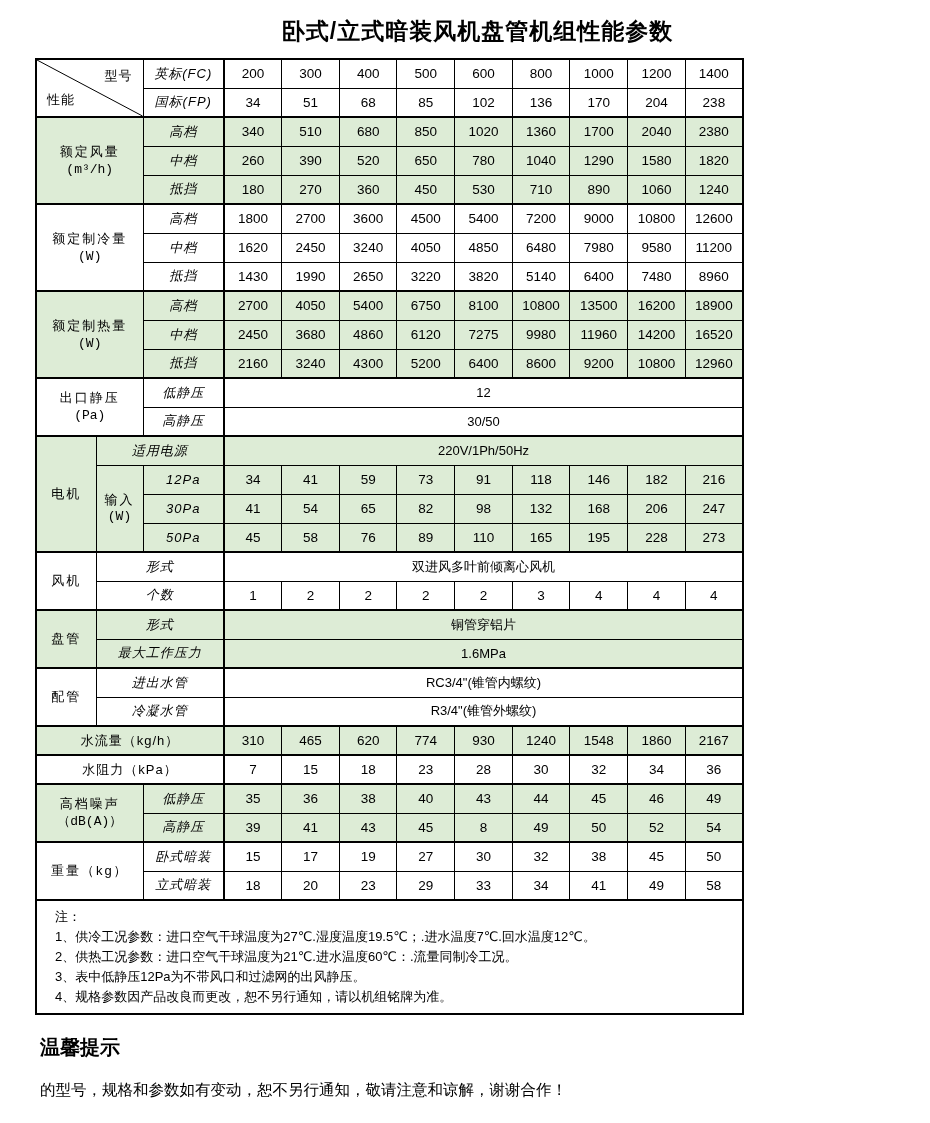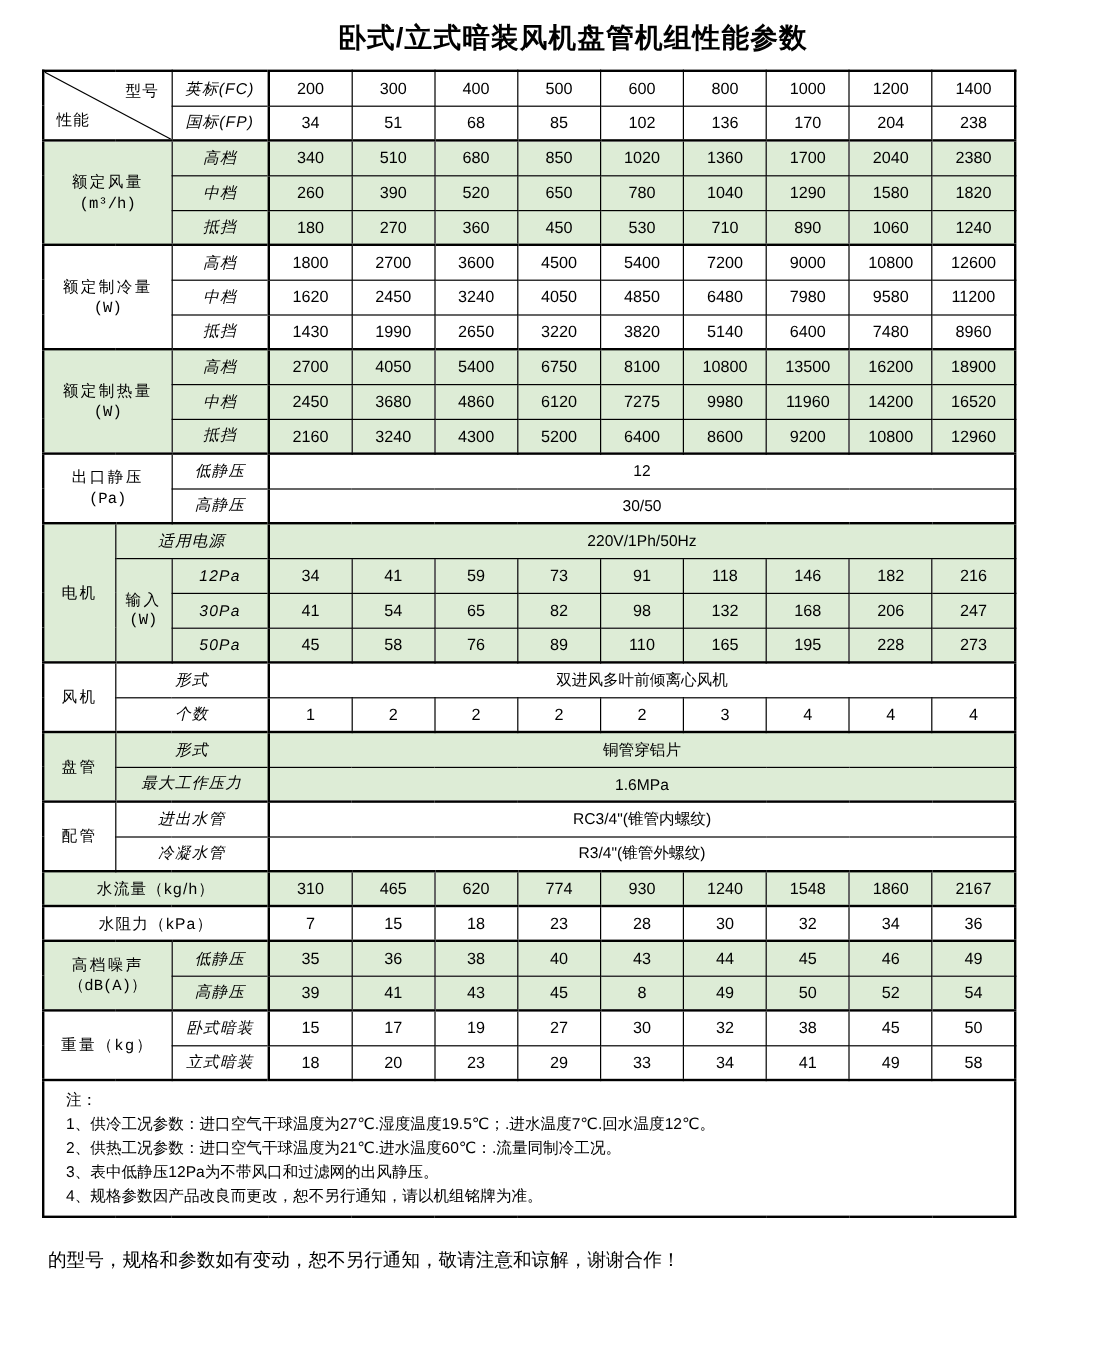--- a/index.html
+++ b/index.html
@@ -13,21 +13,21 @@
     position: relative;
     overflow: hidden;
   }
   .page-title {
     position: absolute; top: 16px; left: 0; width: 100%;
     text-align: center;
     font-size: 23px; font-weight: bold; letter-spacing: 1px; padding-left: 25px;
   }
   table.spec {
     position: absolute; left: 35px; top: 58px;
-    width: 812px;
+    width: 709px;
     border-collapse: collapse;
     table-layout: fixed;
     border: 2px solid var(--border);
   }
   td {
     border: 1px solid var(--border);
     height: 29px;
     text-align: center;
     vertical-align: middle;
     padding: 0 2px;
@@ -411,14 +411,15 @@
       <div>1、供冷工况参数：进口空气干球温度为27℃.湿度温度19.5℃；.进水温度7℃.回水温度12℃。</div>
       <div>2、供热工况参数：进口空气干球温度为21℃.进水温度60℃：.流量同制冷工况。</div>
       <div>3、表中低静压12Pa为不带风口和过滤网的出风静压。</div>
       <div>4、规格参数因产品改良而更改，恕不另行通知，请以机组铭牌为准。</div>
     </td>
   </tr>
 </tbody>
   </table>
 
 <div class="tips">
+  <div class="tips-title">温馨提示</div>
   <div class="tips-line">的型号，规格和参数如有变动，恕不另行通知，敬请注意和谅解，谢谢合作！</div>
 </div>
 
 </body></html>

